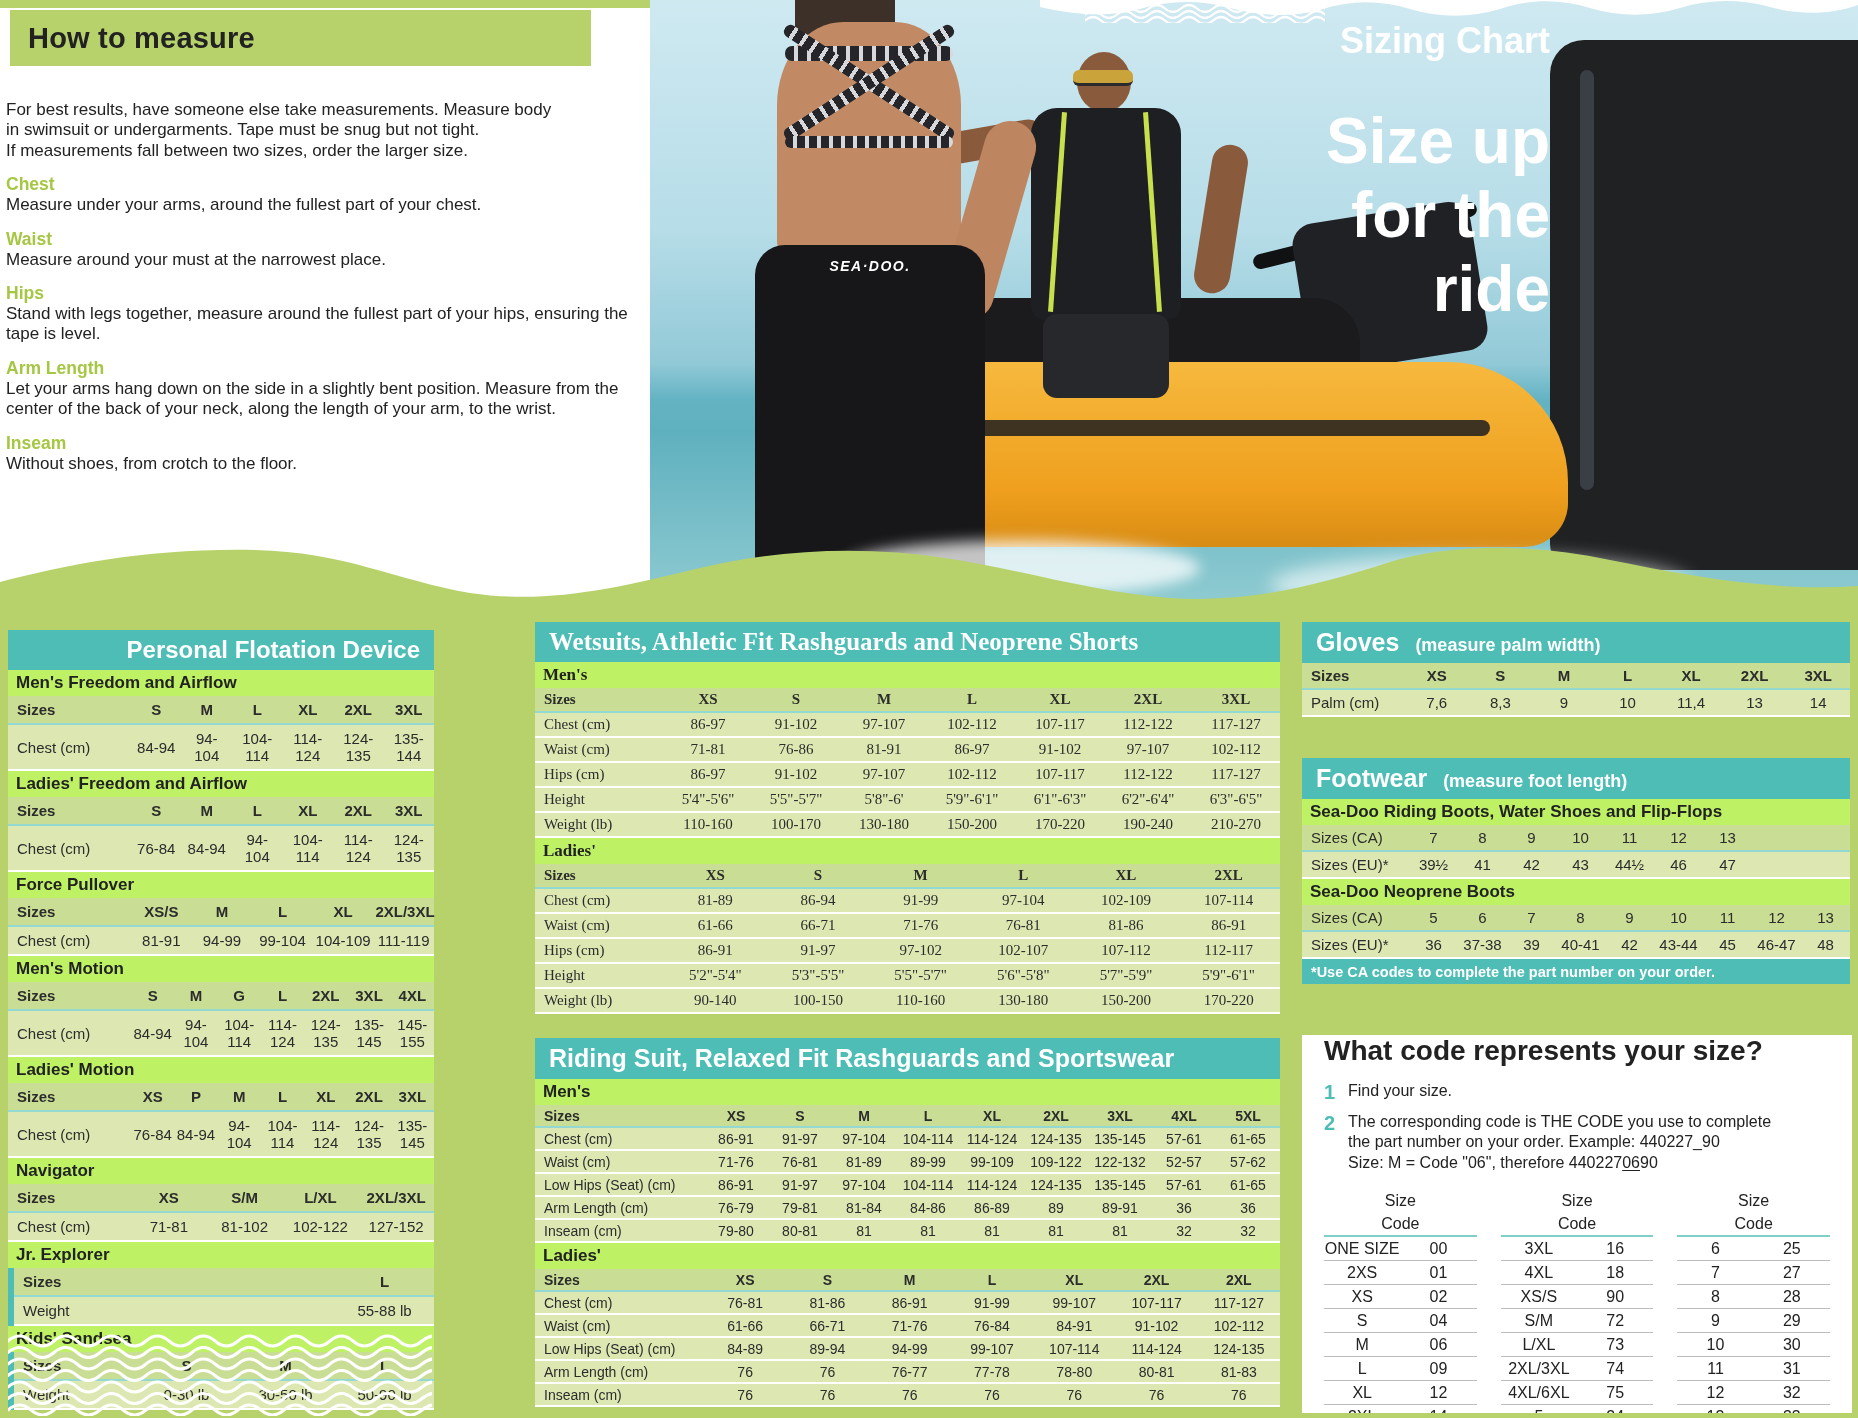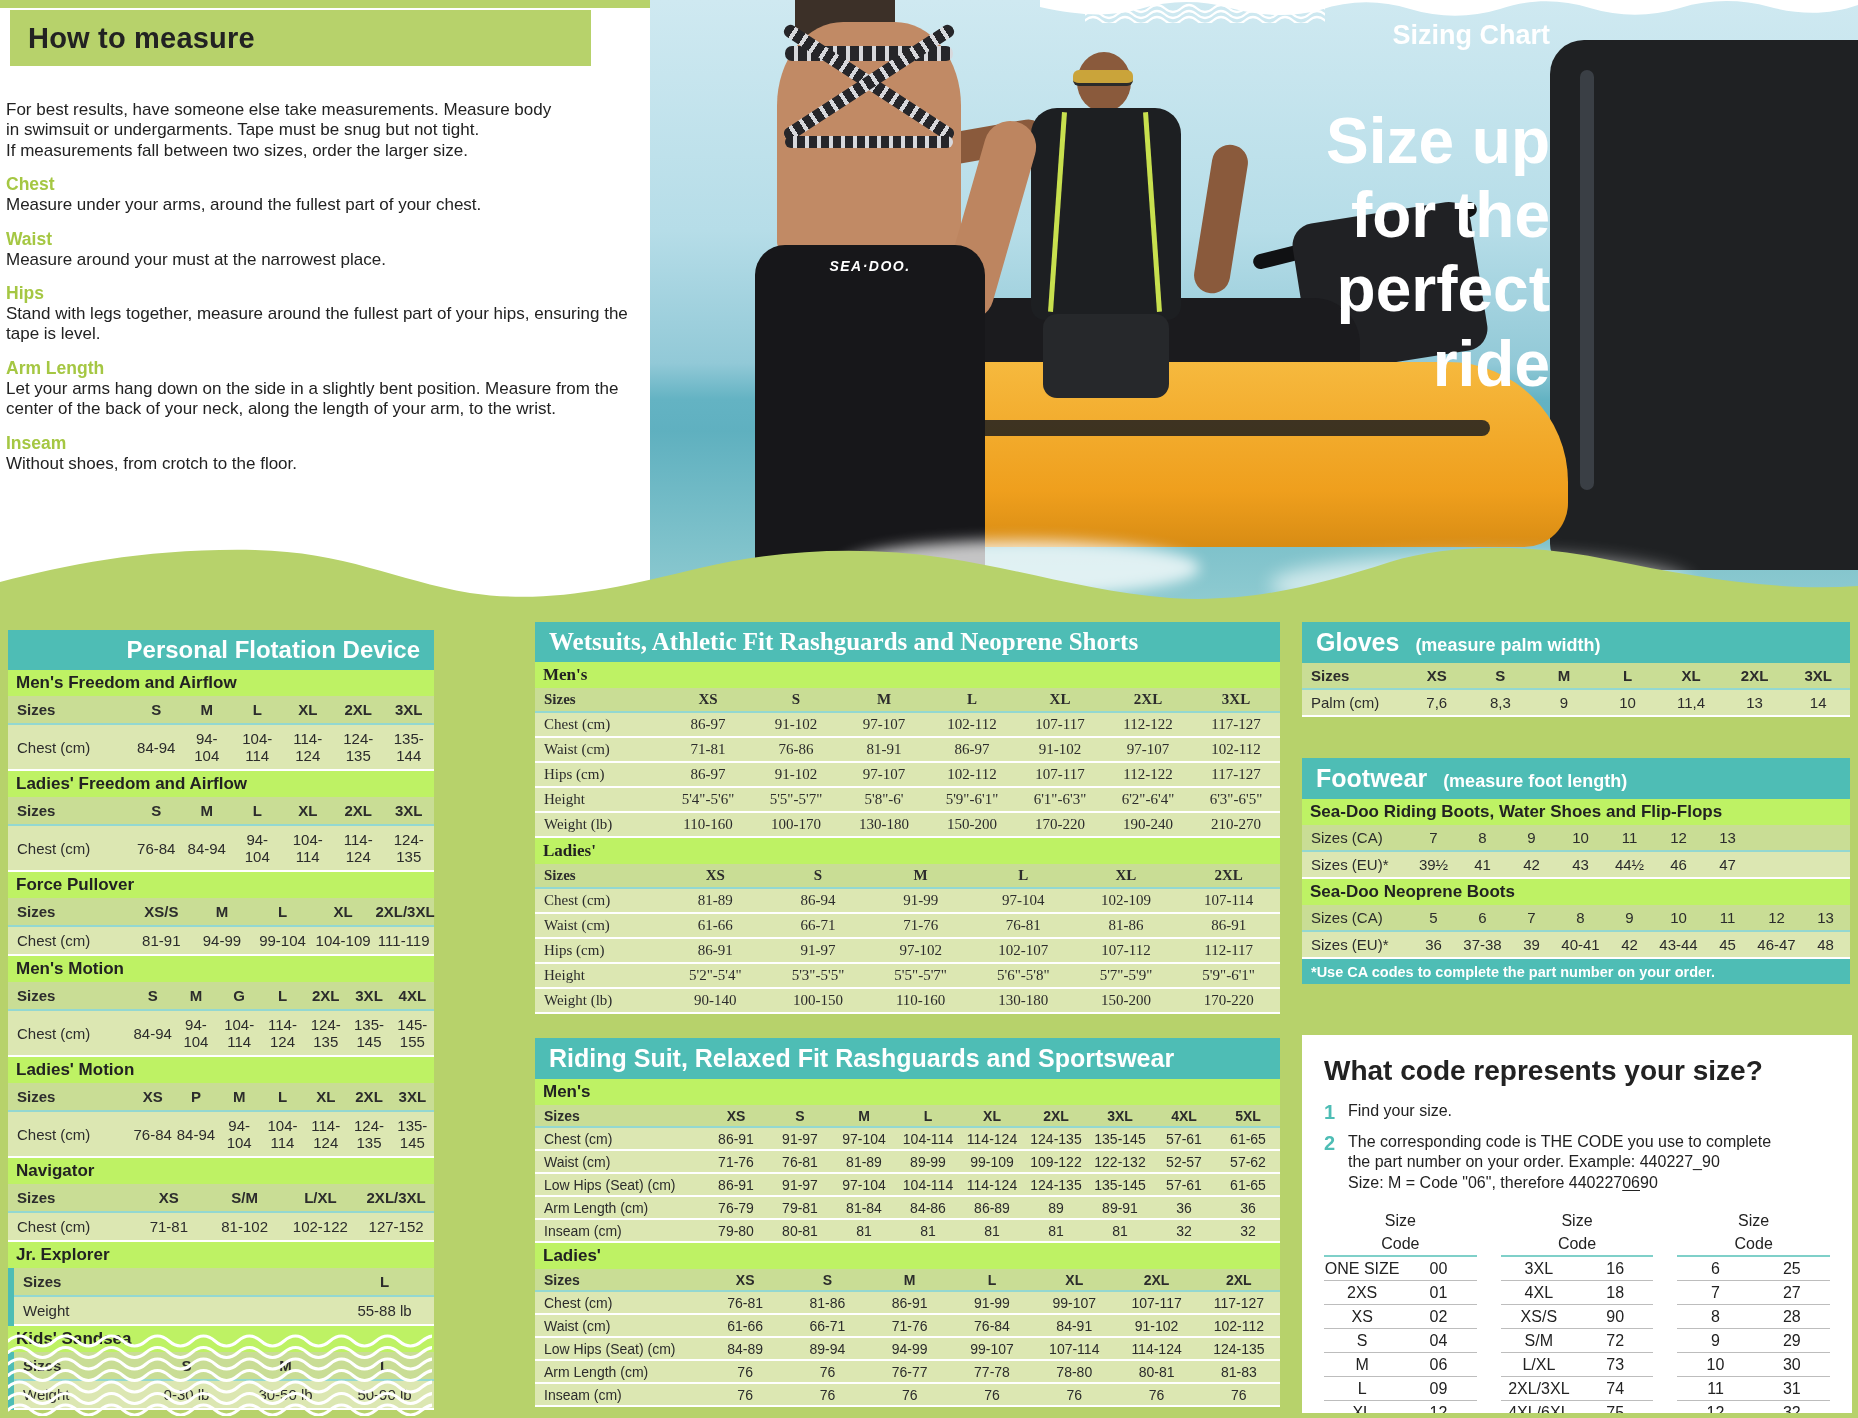--- a/index.html
+++ b/index.html
@@ -46,21 +46,21 @@
   .man { left:365px; top:52px; width:210px; height:420px; }
   .m-head { position:absolute; left:62px; top:0; width:54px; height:60px; background:#8a5a3c; border-radius:50%; }
   .m-glasses { position:absolute; left:58px; top:18px; width:60px; height:13px; background:#caa43a; border-radius:6px; border-bottom:3px solid #2b2b2b; }
   .m-vest { position:absolute; left:16px; top:56px; width:150px; height:212px; background:#1d1f22; border-radius:26px 26px 14px 14px; }
   .m-pipe1 { position:absolute; left:40px; top:60px; width:5px; height:200px; background:#c8e04e; transform:rotate(4deg); }
   .m-pipe2 { position:absolute; left:135px; top:60px; width:5px; height:200px; background:#c8e04e; transform:rotate(-4deg); }
   .m-arm-point { position:absolute; left:-78px; top:74px; width:108px; height:32px; background:#8a5a3c; border-radius:16px; transform:rotate(-10deg); }
   .m-arm-r { position:absolute; right:-14px; top:92px; width:36px; height:150px; background:#8a5a3c; border-radius:18px; transform:rotate(9deg); }
   .m-legs { position:absolute; left:28px; top:262px; width:126px; height:84px; background:#26282b; border-radius:14px; }
   
-  .kicker { position:absolute; top:20px; right:308px; font-size:27px; font-weight:bold; color:#fff; z-index:6; }
+  .kicker { position:absolute; top:20px; right:308px; font-size:36px; font-weight:bold; color:#fff; z-index:6; }
   .headline { position:absolute; top:104px; right:308px; text-align:right; font-size:64px; line-height:1.16; font-weight:bold; color:#fff; z-index:6; }
   
   .scallop { position:absolute; left:1040px; top:0; width:818px; height:18px; z-index:2; }
   .squiggle-tr { position:absolute; left:1085px; top:3px; width:240px; height:20px; z-index:2; }
   .divider-wave { position:absolute; left:0; top:540px; width:1858px; height:66px; z-index:4; }
   .squiggle-bl { position:absolute; left:8px; top:1334px; width:424px; height:82px; z-index:5; }
 
   
   .tbl { position:absolute; z-index:5; color:#2c2c2c; }
   .tbl-title { background:#4ebdb5; color:#fff; font-weight:bold; padding:6px 14px; }
@@ -77,21 +77,21 @@
   .tcell-label { text-align:left; padding-left:9px; width:var(--lw); }
   .trow-bold .tcell { font-weight:bold; }
   .tbl-note { background:#4ebdb5; color:#fff; font-weight:bold; font-size:14.5px; padding:4.5px 9px; }
   #tbl-pfd    { left:8px;    top:630px;  width:426px; --lw:112px; --rpad:5px;   font-size:15px; }
   #tbl-wet    { left:535px;  top:622px;  width:745px; --lw:118px; --rpad:3px;   font-size:15px;font-family:Liberation Serif, serif; }
   #tbl-ride   { left:535px;  top:1038px; width:745px; --lw:158px; --rpad:2.5px; font-size:14px; }
   #tbl-gloves { left:1302px; top:622px;  width:548px; --lw:92px;  --rpad:4px;   font-size:15px; }
   #tbl-foot   { left:1302px; top:758px;  width:548px; --lw:96px;  --rpad:4px;   font-size:15px; }
 
   
-  .code-card { position:absolute; left:1302px; top:1035px; width:550px; height:378px; background:#fff; z-index:5; box-sizing:border-box; padding:20px 22px; overflow:hidden; }
+  .code-card { position:absolute; left:1302px; top:1035px; width:550px; height:378px; background:#fff; z-index:5; box-sizing:border-box; padding:0 22px; overflow:hidden; }
   .code-title { margin:0; font-size:28px; font-weight:bold; color:#222; }
   .code-steps { margin-top:14px; }
   .step { display:flex; margin-top:8px; }
   .step-num { width:24px; color:#4ebdb5; font-weight:bold; font-size:20px; flex:0 0 24px; }
   .step-text { font-size:16px; line-height:1.28; color:#222; }
   .code-underlined { text-decoration:underline; text-underline-offset:2px; }
   .code-tables { display:flex; gap:24px; margin-top:16px; }
   .ctbl { flex:1; }
   .crow { display:flex; border-bottom:1.5px solid #bdbdbd; }
   .crow-head { border-bottom:2.5px solid #7fd0c9; font-weight:normal;flex-direction:column; }
@@ -168,21 +168,20 @@
       </div>
     </div>
     <div class="ph foam1"></div>
     <div class="ph foam2"></div>
   </div>
 
   <div class="kicker">Sizing Chart</div>
   <div class="headline" id="headline">
       <div class="hl-line">Size up</div>
       <div class="hl-line">for the</div>
-      <div class="hl-line">perfect</div>
       <div class="hl-line">ride</div>
     </div>
 
   <svg class="scallop" viewBox="0 0 818 18" preserveAspectRatio="none">
     <path fill="#ffffff" d="M0,0 H818 V5 C790,15 760,15 730,7 C700,-1 670,-1 640,8 C610,17 580,17 550,8 C520,-1 490,-1 460,9 C430,18 400,18 370,9 C340,0 310,0 280,10 C250,18 220,16 190,8 C160,0 130,0 100,9 C70,17 40,16 0,7 Z"></path>
   </svg>
   <svg class="squiggle-tr" id="squiggle-tr" viewBox="0 0 240 20" preserveAspectRatio="none">
       <path d="M0 5.5 q8 -7 16 0 q8 7 16 0 q8 -7 16 0 q8 7 16 0 q8 -7 16 0 q8 7 16 0 q8 -7 16 0 q8 7 16 0 q8 -7 16 0 q8 7 16 0 q8 -7 16 0 q8 7 16 0 q8 -7 16 0 q8 7 16 0 q8 -7 16 0 q8 7 16 0" fill="none" stroke="#ffffff" stroke-width="2.2" stroke-linecap="round"></path>
       <path d="M0 11.5 q8 -7 16 0 q8 7 16 0 q8 -7 16 0 q8 7 16 0 q8 -7 16 0 q8 7 16 0 q8 -7 16 0 q8 7 16 0 q8 -7 16 0 q8 7 16 0 q8 -7 16 0 q8 7 16 0 q8 -7 16 0 q8 7 16 0 q8 -7 16 0 q8 7 16 0" fill="none" stroke="#ffffff" stroke-width="2.2" stroke-linecap="round"></path>
       <path d="M0 17.5 q8 -7 16 0 q8 7 16 0 q8 -7 16 0 q8 7 16 0 q8 -7 16 0 q8 7 16 0 q8 -7 16 0 q8 7 16 0 q8 -7 16 0 q8 7 16 0 q8 -7 16 0 q8 7 16 0 q8 -7 16 0 q8 7 16 0 q8 -7 16 0 q8 7 16 0" fill="none" stroke="#ffffff" stroke-width="2.2" stroke-linecap="round"></path>

